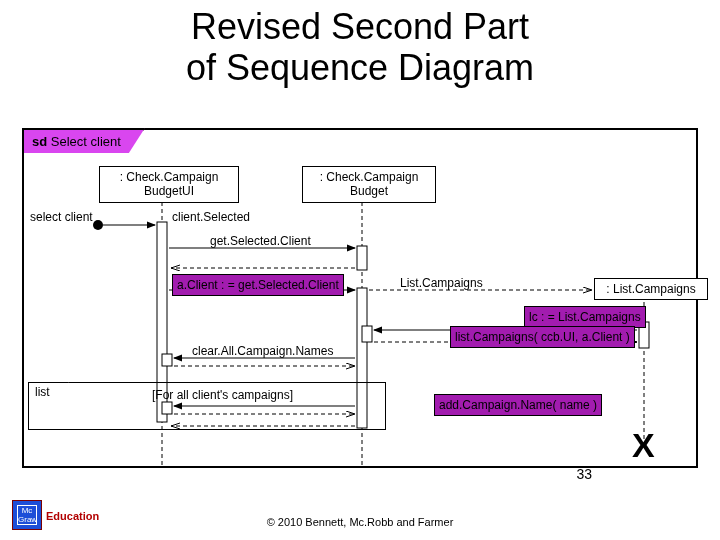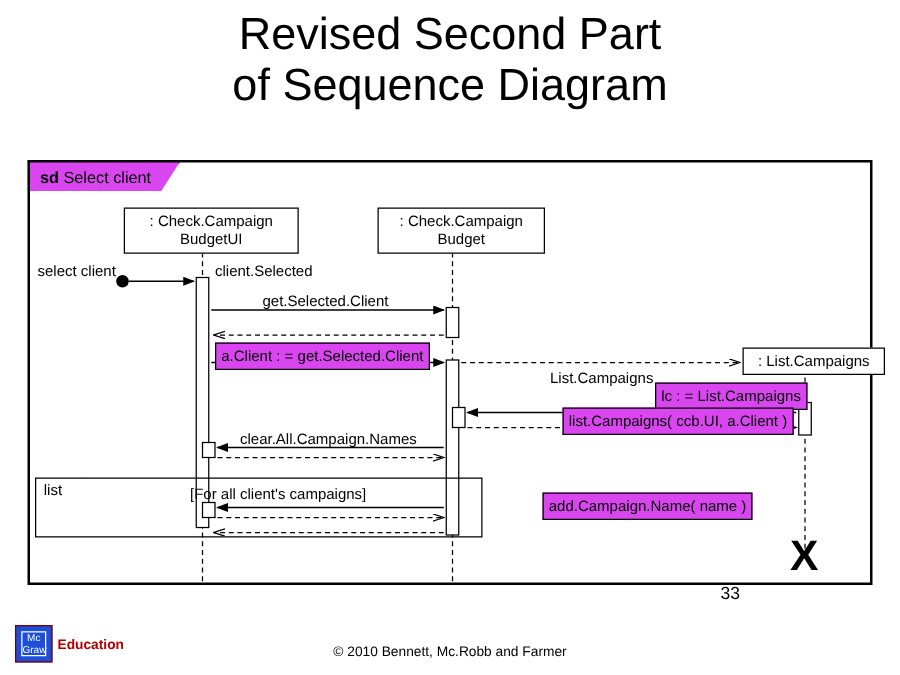--- a/index.html
+++ b/index.html
@@ -63,21 +63,21 @@
 }
 .msg-label {
   position: absolute;
   font-size: 12px;
   text-align: center;
   white-space: nowrap;
 }
 .msg-box {
   position: absolute;
   border: 1px solid #000;
-  background: #d946ef;
+  background: #a21caf;
   font-size: 12px;
   padding: 3px 4px;
   line-height: 1.2;
   white-space: nowrap;
 }
 .loop-box {
   position: absolute;
   border: 1px solid #000;
   background: #fff;
 }
@@ -236,21 +236,21 @@
       <line x1="150" y1="284" x2="331" y2="284" stroke="#000" stroke-width="1" stroke-dasharray="4 3" marker-end="url(#arrOpen)"></line>
 
       <line x1="331" y1="296" x2="147" y2="296" stroke="#000" stroke-width="1" stroke-dasharray="4 3" marker-end="url(#arrOpen)"></line>
 
       <line x1="350" y1="212" x2="613" y2="212" stroke="#000" stroke-width="1" stroke-dasharray="4 3" marker-end="url(#arrOpen)"></line>
     </svg>
 
     <div class="msg-label" style="left:148px; top:80px;">client.Selected</div>
     <div class="msg-label" style="left:186px; top:104px;">get.Selected.Client</div>
     <div class="msg-box" style="left:148px; top:144px;">a.Client : = get.Selected.Client</div>
-    <div class="msg-label" style="left:416px; top:146px;margin-top:19px;">List.Campaigns</div>
+    <div class="msg-label" style="left:376px; top:146px;">List.Campaigns</div>
     <div class="msg-box" style="left:500px; top:176px;">lc : = List.Campaigns</div>
     <div class="msg-box" style="left:426px; top:196px;text-align:center;">list.Campaigns( ccb.UI, a.Client )</div>
     <div class="msg-label" style="left:168px; top:214px;">clear.All.Campaign.Names</div>
     <div class="msg-box" style="left:410px; top:264px;">add.Campaign.Name( name )</div>
 
     <div class="loop-box" style="left:4px; top:252px; width:356px; height:46px; background:transparent;">
       <div class="loop-tab">
         <span>list</span>
       </div>
     </div>

